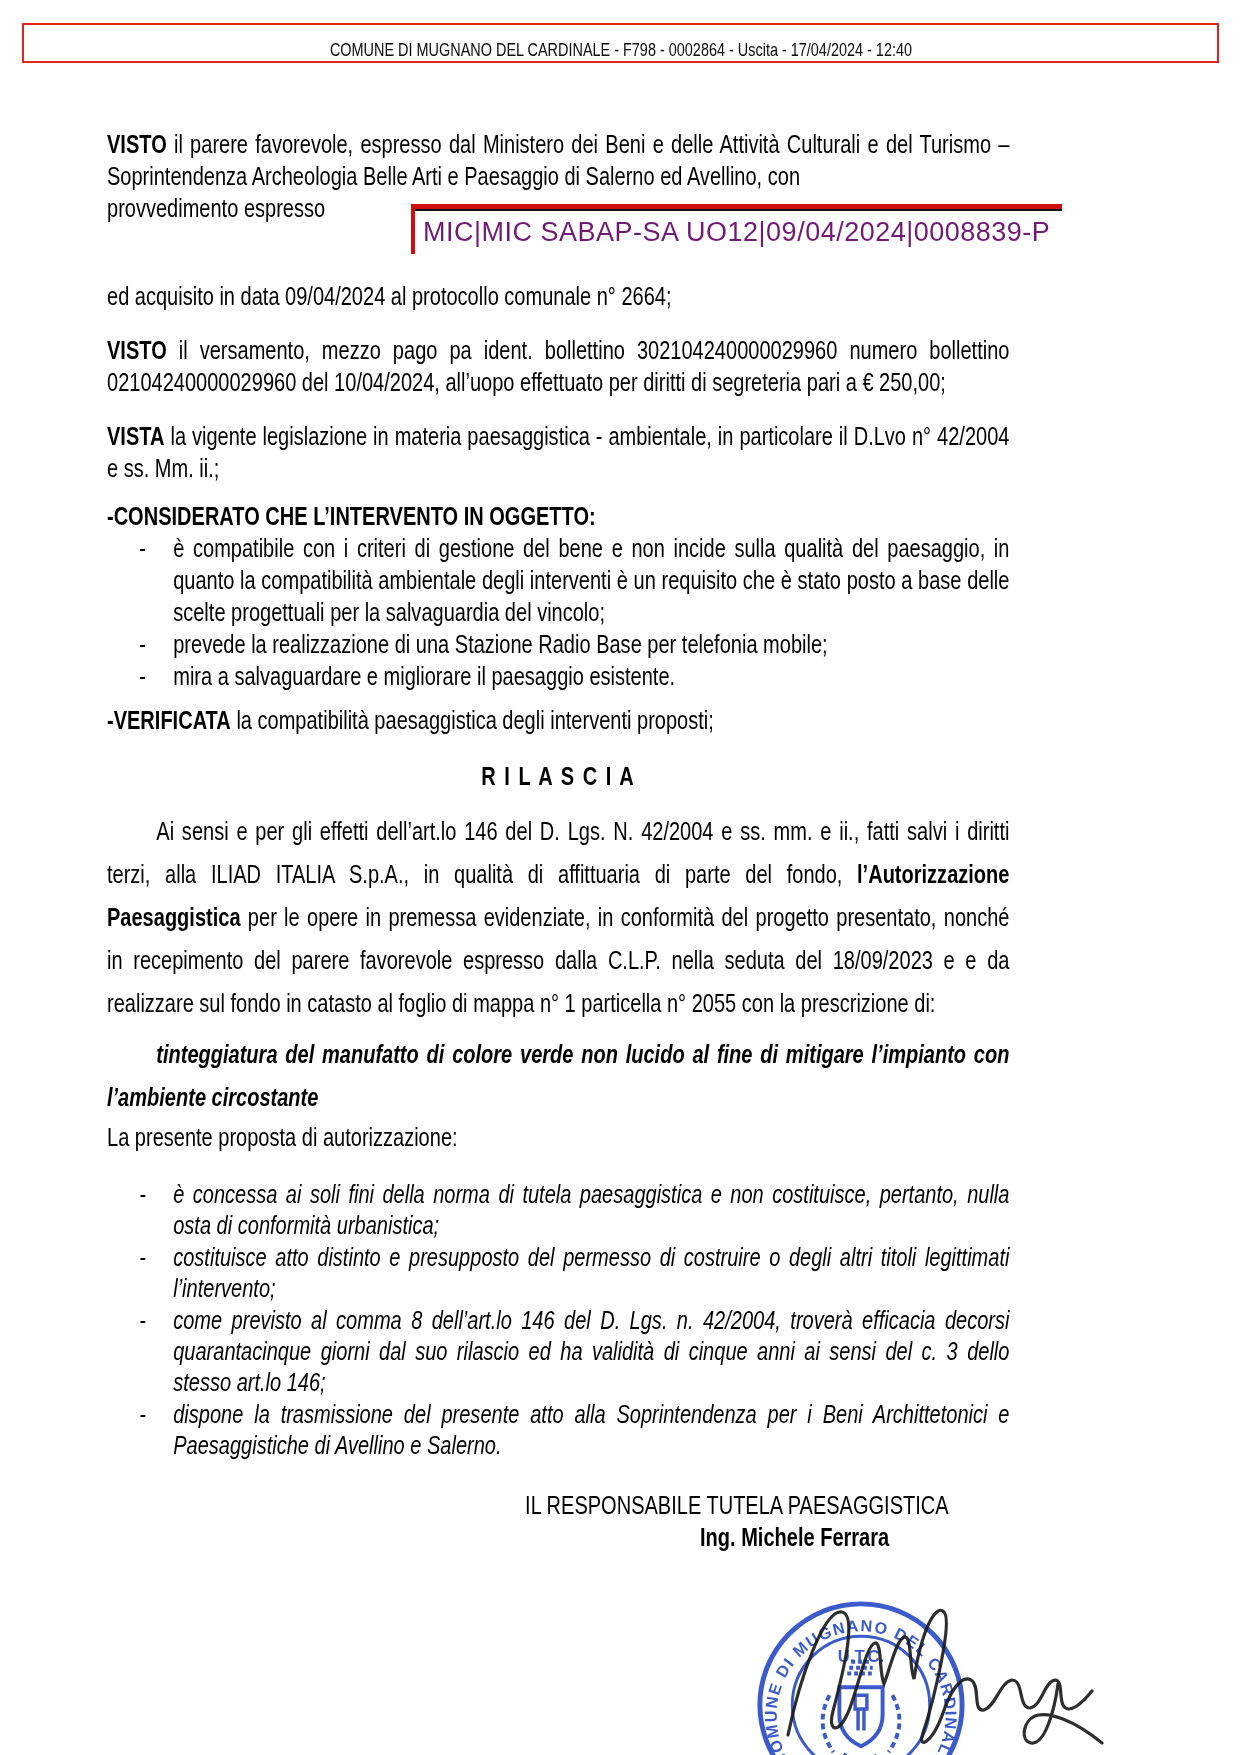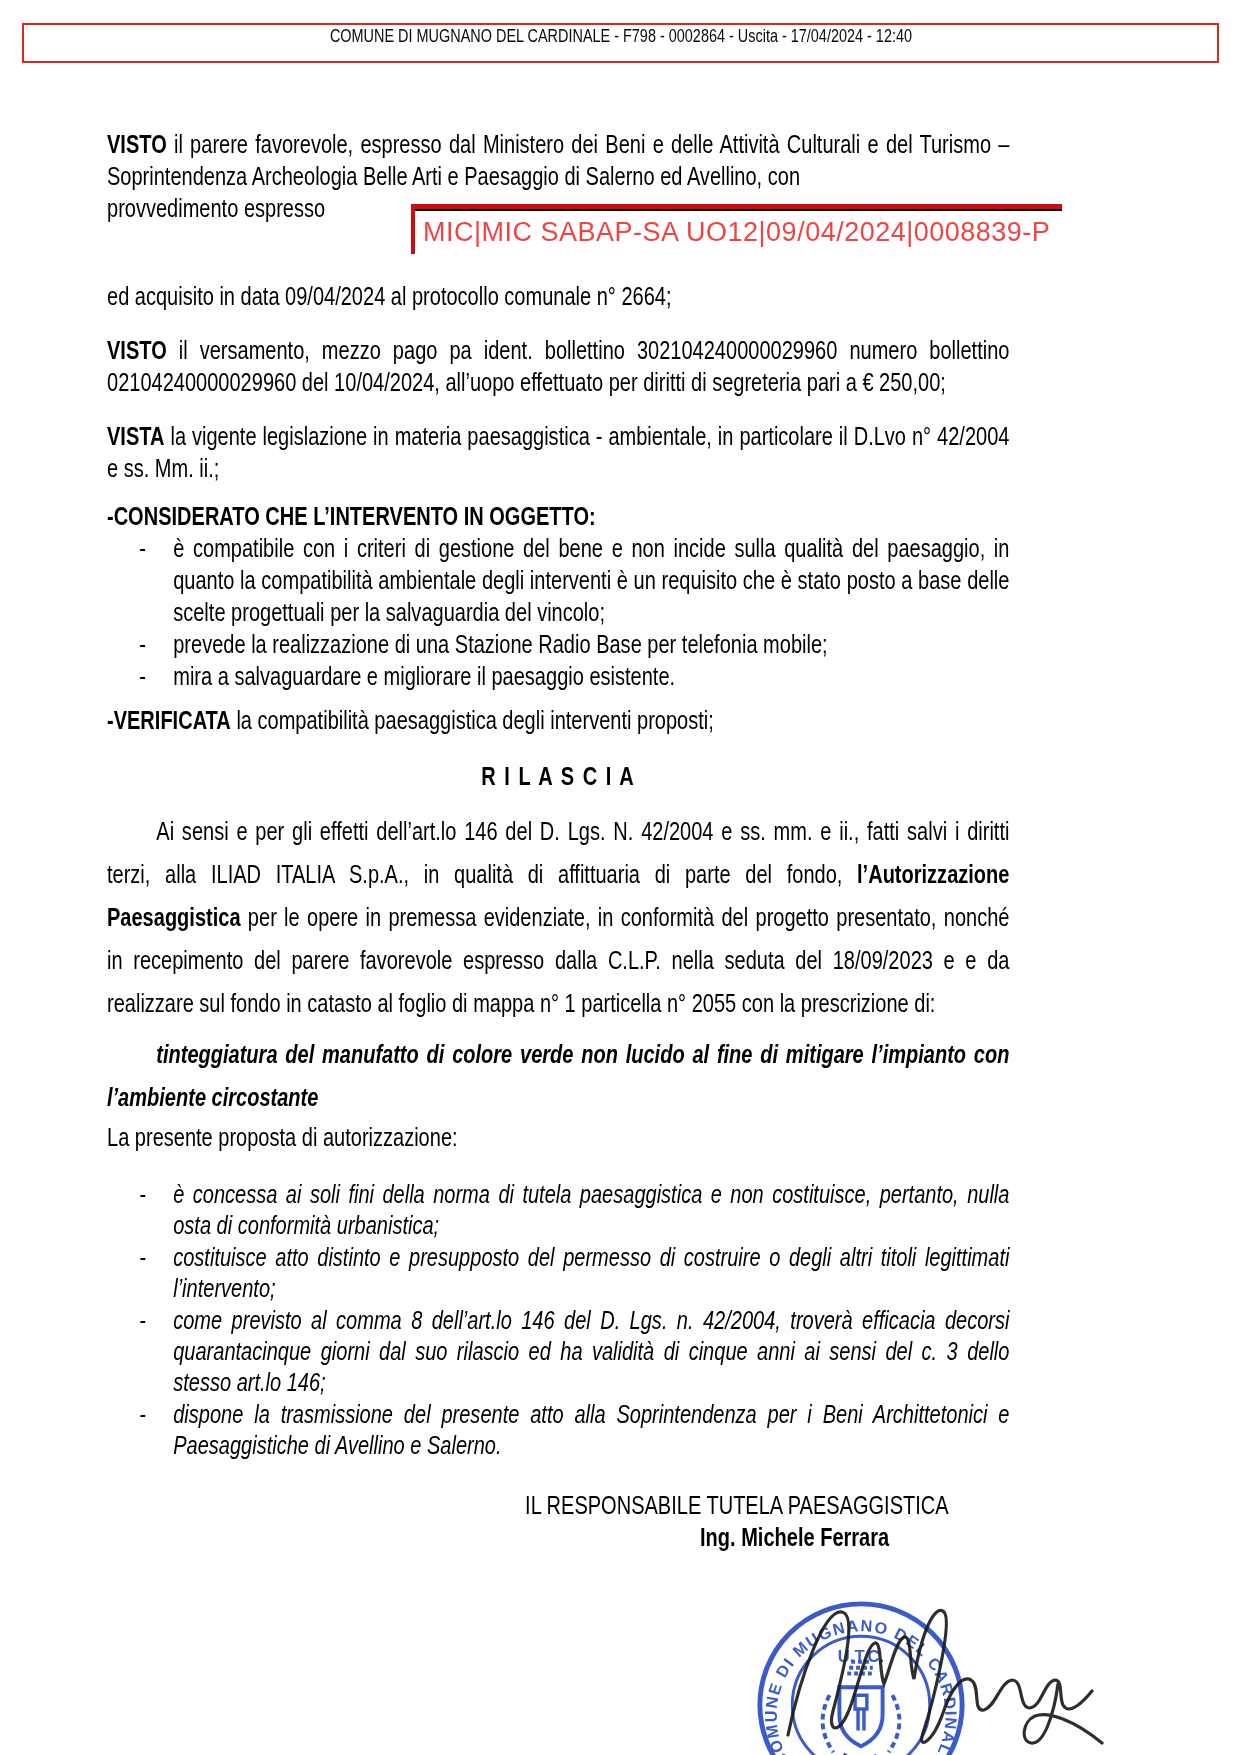--- a/index.html
+++ b/index.html
@@ -9,21 +9,21 @@
     background:#ffffff;
     overflow:hidden;
     font-family:"Liberation Sans","DejaVu Sans",sans-serif;
     color:#000;
   }
   
   .header-box{
     position:absolute;left:22px;top:23px;
     width:1193px;height:36px;
     border:2px solid #e0251b;
-    display:flex;align-items:flex-start;justify-content:center;
+    display:flex;align-items:flex-end;justify-content:center;
     background:#fff;
   }
   .header-box span{
     font-size:19px;
     white-space:nowrap;
     transform:scaleX(0.76);
     transform-origin:50% 50%;
     color:#0a0a0a;
   }
   
@@ -71,21 +71,21 @@
     background:#fff;
     border-top:5px solid #cf0d0d;
     border-left:4px solid #cf0d0d;
     box-shadow:inset 0 2px 0 #111;
     padding:8px 12px 6px 8px;
     white-space:nowrap;
   }
   .mic-stamp span{
     font-size:27px;
     letter-spacing:0.5px;
-    color:#ef4444;
+    color:#701a75;
   }
   
   .seal{position:absolute;left:753px;top:1597px;width:216px;height:216px;opacity:0.92;}
   .ink{position:absolute;left:772px;top:1585px;width:335px;height:175px;}
 </style>
 </head>
 <body>
 
 <div class="header-box">
   <span>COMUNE DI MUGNANO DEL CARDINALE - F798 - 0002864 - Uscita - 17/04/2024 - 12:40</span>

